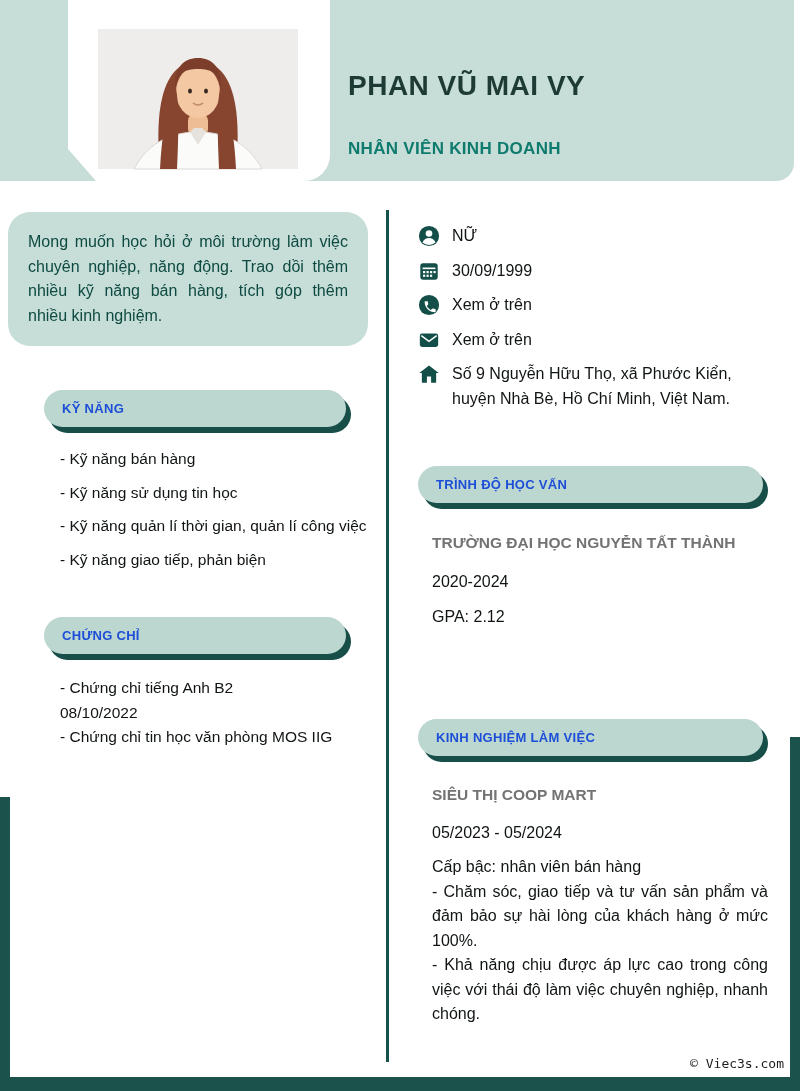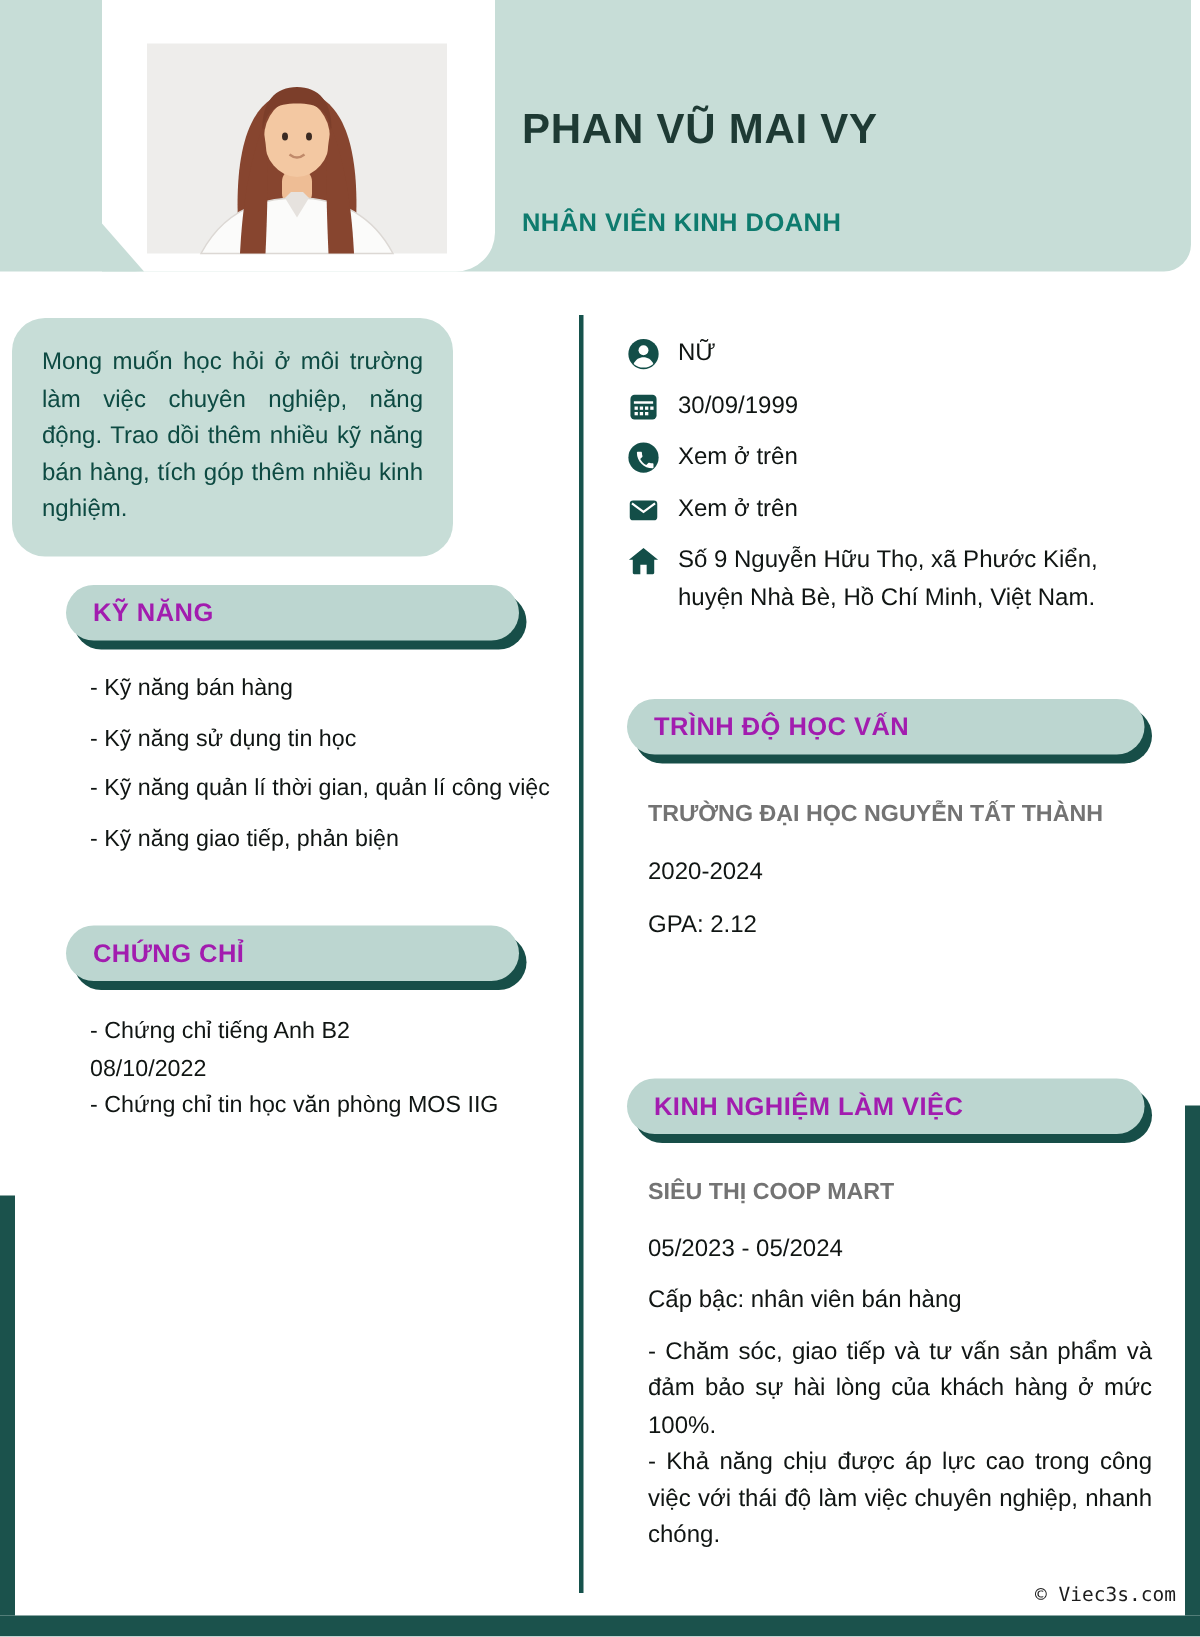--- a/index.html
+++ b/index.html
@@ -8,22 +8,22 @@
 
   
   .band { position:absolute; left:0; top:0; width:794px; height:181px; background:#c7ddd7; border-radius:0 0 18px 0; }
   .photo-card { position:absolute; left:68px; top:0; width:262px; height:181px; background:#ffffff; border-radius:0 0 26px 26px; }
   .notch { position:absolute; left:68px; top:149px; width:0; height:0; border-bottom:32px solid #c7ddd7; border-right:28px solid transparent; }
   .photo { position:absolute; left:98px; top:28px; width:200px; height:142px; overflow:hidden; }
   .name { position:absolute; left:348px; top:70px; font-size:28px; font-weight:bold; color:#1e3a34; letter-spacing:0.5px; }
   .role { position:absolute; left:348px; top:119px; font-size:17px; font-weight:bold; color:#0e7b6e; letter-spacing:0.3px;margin-top:20px; }
 
   
-  .objective { position:absolute; left:8px; top:212px; width:294px; background:#c7ddd7; border-radius:22px; padding:18px 20px; color:#0d4a42; font-size:16px; line-height:24.5px; text-align:justify; }
-  .pill { position:absolute; height:37px; background:#bcd6d0; border-radius:19px; box-shadow:5px 6px 0 #174e48; display:flex; align-items:center; padding-left:18px; font-size:17px; font-weight:bold; color:#a21caf; letter-spacing:0.3px; }
+  .objective { position:absolute; left:8px; top:212px; width:360px; background:#c7ddd7; border-radius:22px; padding:18px 20px; color:#0d4a42; font-size:16px; line-height:24.5px; text-align:justify; }
+  .pill { position:absolute; height:37px; background:#bcd6d0; border-radius:19px; box-shadow:5px 6px 0 #174e48; display:flex; align-items:center; padding-left:18px; font-size:13px; font-weight:bold; color:#1d4ed8; letter-spacing:0.3px; }
   .pill-skills { left:44px; top:390px; width:302px; }
   .pill-certs  { left:44px; top:617px; width:302px; }
   .pill-edu    { left:418px; top:466px; width:345px; }
   .pill-exp    { left:418px; top:719px; width:345px; }
   .skill-list { position:absolute; left:60px; top:447px; width:308px; font-size:15.5px; line-height:24.5px; }
   .skill-list .li { margin-bottom:9px; text-align:justify; }
   .cert-list { position:absolute; left:60px; top:676px; width:308px; font-size:15.5px; line-height:24.5px; text-align:justify; }
 
   
   .divider { position:absolute; left:386px; top:210px; width:3px; height:852px; background:#16524c; }
@@ -33,21 +33,21 @@
   .c-row { display:flex; align-items:flex-start; margin-bottom:10px; font-size:16px; line-height:24.5px; }
   .c-icon { width:22px; height:22px; margin:1px 12px 0 0; flex:none; }
   .edu { position:absolute; left:432px; top:530px; width:336px; font-size:16px; line-height:25px; }
   .b-title { font-weight:bold; font-size:15.5px; color:#737373; }
   .edu .years { margin-top:14px; }
   .edu .major { margin-top:12px; }
   .edu .gpa { margin-top:10px; }
   .exp { position:absolute; left:432px; top:783px; width:336px; font-size:16px; line-height:24.5px; }
   .exp .period { margin-top:13px; }
   .exp .position { margin-top:10px; }
-  .exp .detail { margin-top:10px; text-align:justify; }
+  .exp .detail { text-align:justify; }
   .exp .detail + .detail { margin-top:0; }
 
   
   .credit { position:absolute; right:16px; bottom:20px; font-family:"DejaVu Sans Mono", monospace; font-size:13px; color:#1c1c1c; }
   .bottom-bar { position:absolute; left:0; bottom:0; width:800px; height:14px; background:#1b524c; }
   .edge-left { position:absolute; left:0; top:797px; width:10px; height:280px; background:#1b524c; }
   .edge-right { position:absolute; right:0; top:737px; width:10px; height:340px; background:#1b524c; }
 </style>
 </head>
 <body>

